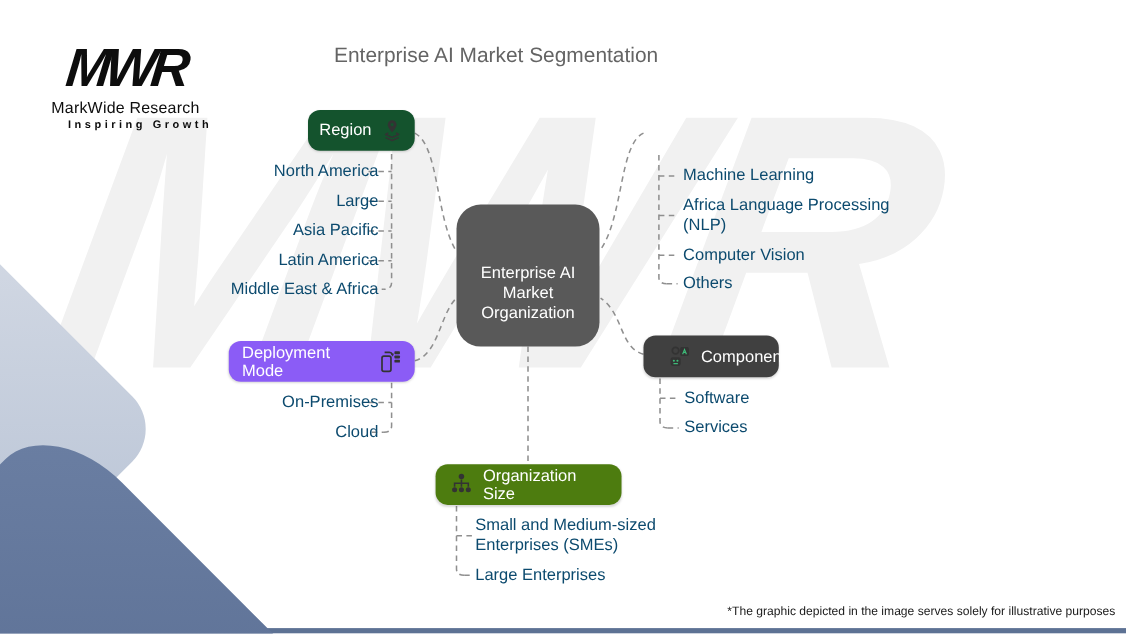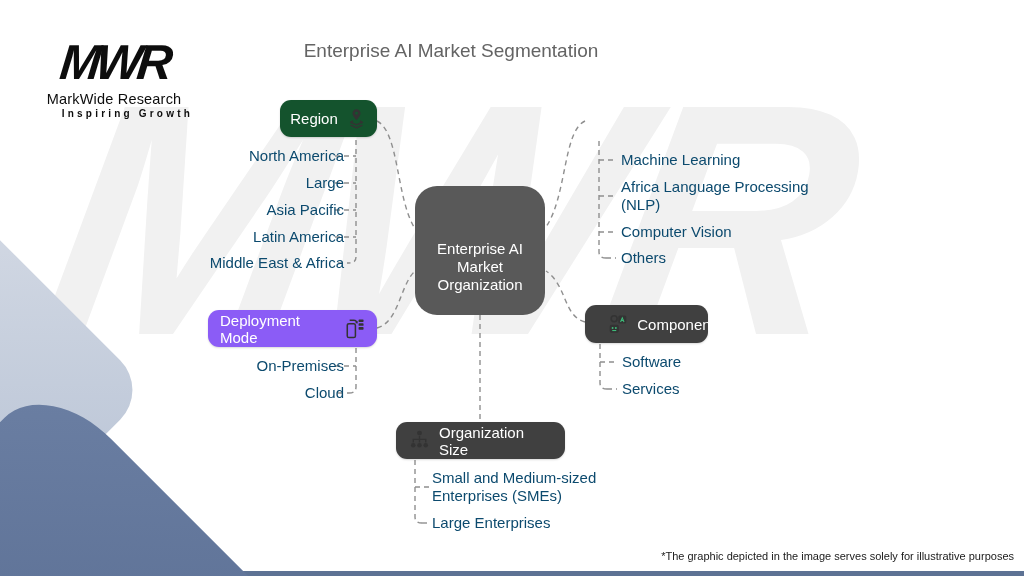--- a/index.html
+++ b/index.html
@@ -181,21 +181,21 @@
       <rect x="3.8" y="12.3" width="9.6" height="8.2" rx="2" fill="#333"></rect>
       <circle cx="6.9" cy="15.6" r="1" fill="#3ebb79"></circle>
       <circle cx="10.3" cy="15.6" r="1" fill="#3ebb79"></circle>
       <path d="M6.5 18.3h4.2" stroke="#3ebb79" stroke-width="1.1"></path>
     </svg>
     <span>Component</span>
   </div>
   <div class="lbl c0">Software</div>
   <div class="lbl c1">Services</div>
 
-  <div class="node node-organization-size" style="background: #404040;">
+  <div class="node node-organization-size" style="background: #4d7c0f;">
     <svg width="23" height="23" viewBox="0 0 24 24">
       <circle cx="12" cy="4.3" r="2.6" fill="#333"></circle>
       <path d="M12 7.2v3.6M5.5 14.2v-3.4h13v3.4M12 10.8v3.4" fill="none" stroke="#333" stroke-width="1.5"></path>
       <circle cx="5.5" cy="17" r="2.4" fill="#333"></circle>
       <circle cx="12" cy="17" r="2.4" fill="#333"></circle>
       <circle cx="18.5" cy="17" r="2.4" fill="#333"></circle>
     </svg>
     <span>Organization Size</span>
   </div>
   <div class="lbl lbl-wrap o0">Small and Medium-sized Enterprises (SMEs)</div>

